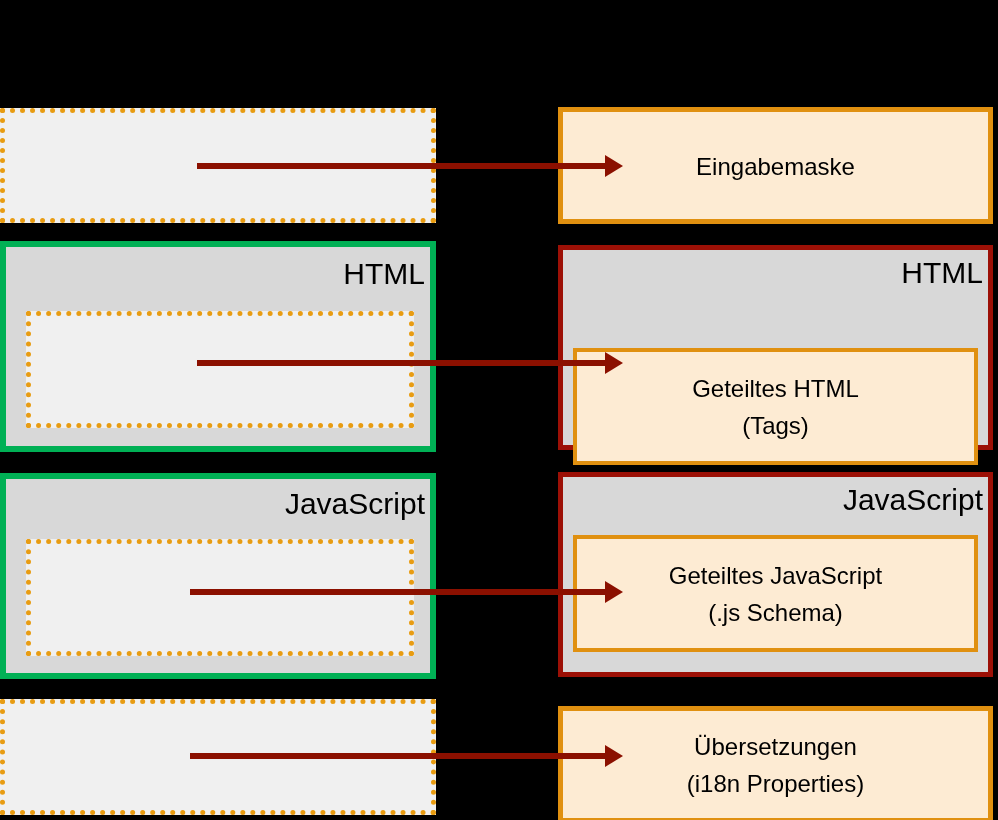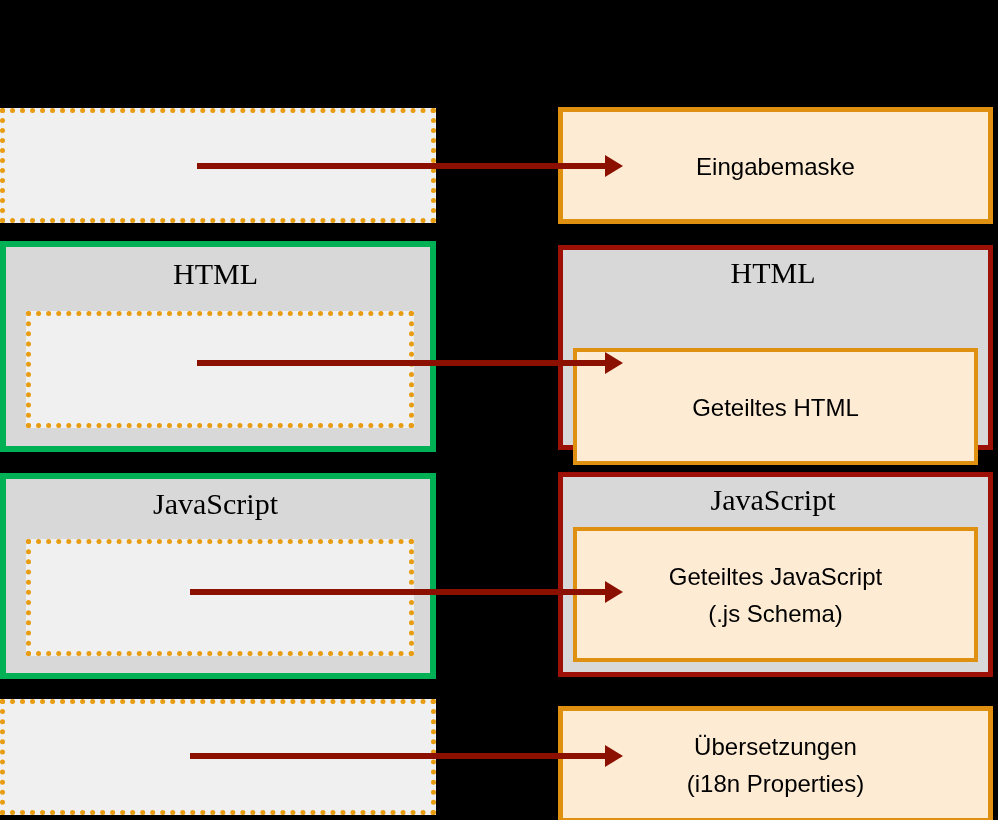--- a/index.html
+++ b/index.html
@@ -62,25 +62,25 @@
   }
   .card-orange.thin {
     border-width: 4px;
   }
 
   
   .group-title {
     position: absolute;
     left: 0;
     right: 5px;
-    text-align: center;
+    text-align: right;
     color: #000000;
     font-size: 30px;
     line-height: 34px;
-    font-family: Liberation Serif, serif;
+    font-family: Liberation Sans, sans-serif;
     white-space: nowrap;
   }
   .card-label {
     position: absolute;
     left: 0;
     right: 0;
     top: 50%;
     transform: translateY(-50%);
     text-align: center;
     color: #000000;
@@ -124,35 +124,36 @@
   <div class="box group-green" style="left:0px; top:241px; width:436px; height:211px;">
     <div class="group-title" style="top:10px;">HTML</div>
     <div class="inner-dotted" style="left:20px; top:64px; width:388px; height:117px;"></div>
   </div>
 
   <div class="box group-red" style="left:558px; top:245px; width:435px; height:205px;">
     <div class="group-title" style="top:6px;">HTML</div>
     <div class="box card-orange thin" style="left:10px; top:58px; width:405px; height:117px;margin-top:40px;">
       <div class="card-label">
         <span>Geteiltes HTML</span>
+        <span class="l2">(Tags)</span>
       </div>
     </div>
   </div>
 
   <div class="arrow" style="left:197px; top:360px; width:412px;"></div>
   <div class="arrow-head" style="left:605px; top:352px;"></div>
 
   <div class="box group-green" style="left:0px; top:473px; width:436px; height:206px;">
     <div class="group-title" style="top:8px;">JavaScript</div>
     <div class="inner-dotted" style="left:20px; top:60px; width:388px; height:117px;"></div>
   </div>
 
   <div class="box group-red" style="left:558px; top:472px; width:435px; height:205px;">
     <div class="group-title" style="top:6px;">JavaScript</div>
-    <div class="box card-orange thin" style="left:10px; top:50px; width:405px; height:135px;">
+    <div class="box card-orange thin" style="left:10px; top:58px; width:405px; height:117px;">
       <div class="card-label">
         <span>Geteiltes JavaScript</span>
         <span class="l2">(.js Schema)</span>
       </div>
     </div>
   </div>
 
   <div class="arrow" style="left:190px; top:589px; width:419px;"></div>
   <div class="arrow-head" style="left:605px; top:581px;"></div>
 

